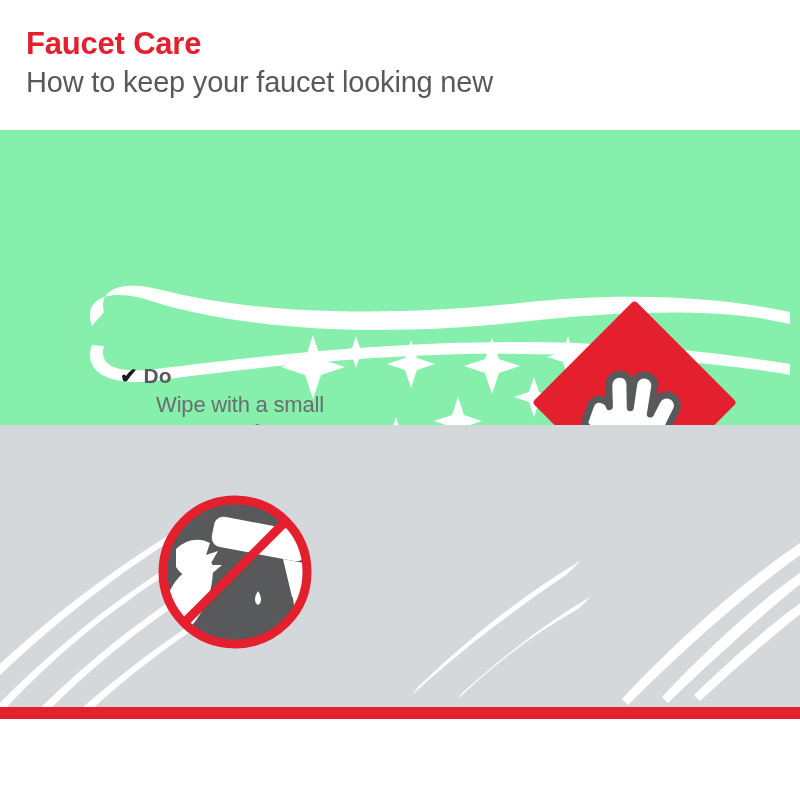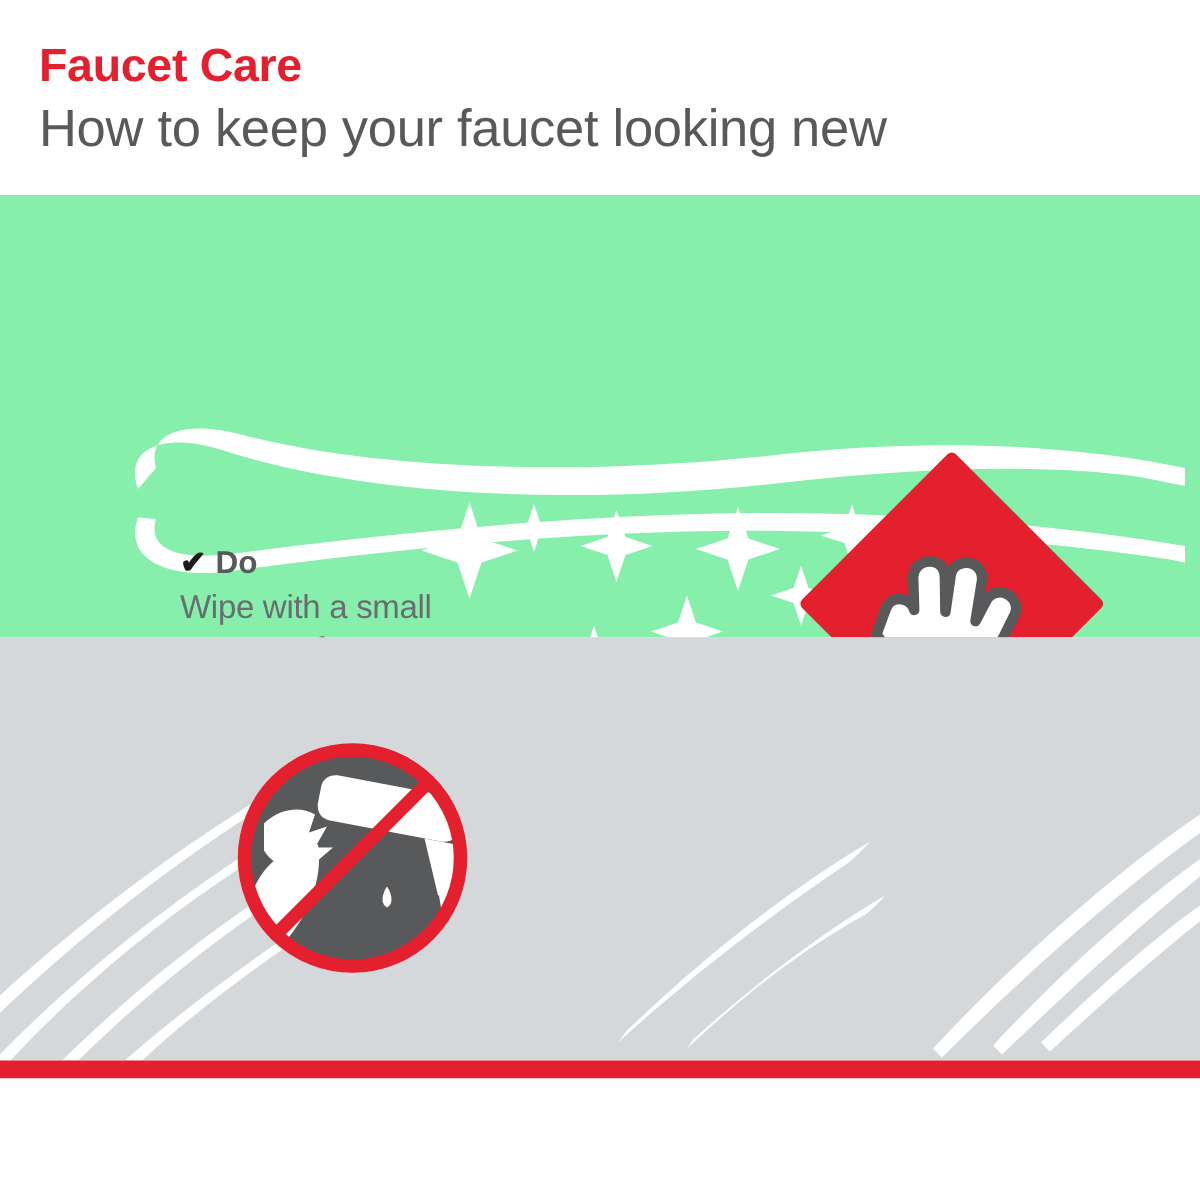--- a/index.html
+++ b/index.html
@@ -30,21 +30,21 @@
     left: 26px; top: 26px;
     font-size: 31px;
     font-weight: bold;
     color: #e5202e;
     letter-spacing: -0.2px;
     white-space: nowrap;
   }
   .header-subtitle {
     position: absolute;
     left: 26px; top: 66px;
-    font-size: 35px;
+    font-size: 29px;
     font-weight: normal;
     color: #58595b;
     letter-spacing: -0.2px;
     white-space: nowrap;
   }
 
   
   .panel-do {
     position: absolute;
     left: 0; top: 130px;
@@ -88,20 +88,21 @@
     font-weight: bold;
     margin-right: 6px;
     display: inline-block;
   }
   .body-line {
     font-size: 22px;
     color: #6a6d70;
     line-height: 28px;
     margin: 0;
     letter-spacing: -0.2px;
+    text-align: center;
   }
 
   
   .red-bar {
     position: absolute;
     left: 0; top: 707px;
     width: 800px; height: 12px;
     background: #e5202e;
   }
   .footer {

